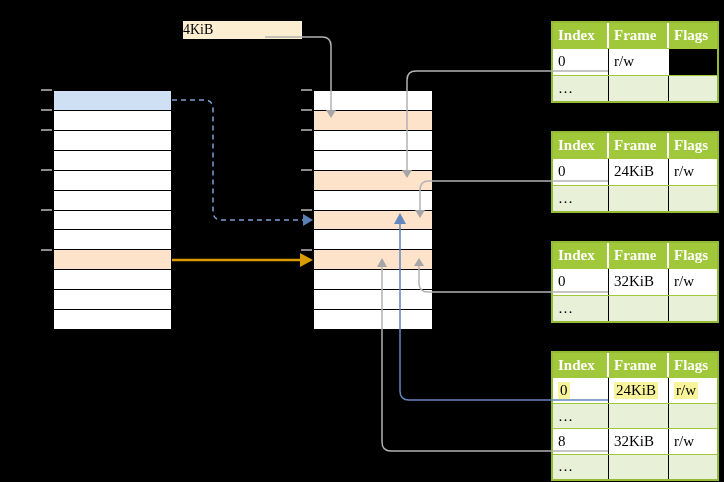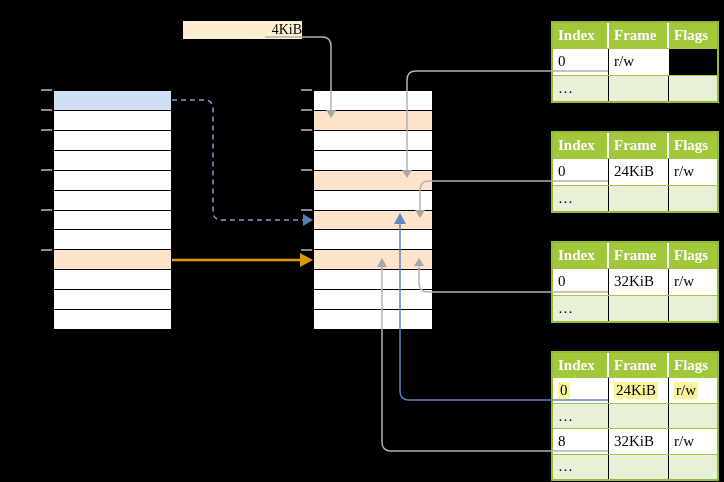--- a/index.html
+++ b/index.html
@@ -3,21 +3,21 @@
 <meta charset="utf-8">
 <style>
   html,body{margin:0;padding:0;background:#000;}
   #canvas{
     position:relative;width:724px;height:482px;background:#000;overflow:hidden;
     font-family:"Liberation Serif","DejaVu Serif",serif;
   }
   
   .size-label{
     position:absolute;left:183px;top:21px;width:119px;height:18px;
-    background:#fbeed1;color:#000;font-size:14px;line-height:18px;text-align:right;
+    background:#fbeed1;color:#000;font-size:14px;line-height:18px;text-align:left;
   }
   
   .mem-col{
     position:absolute;top:90px;height:240px;border:1px solid #000;
     display:flex;flex-direction:column;box-sizing:border-box;background:#000;
   }
   #left-col{left:53px;width:119px;}
   #mid-col{left:313px;width:120px;}
   .mrow{flex:1 1 0;border-bottom:1px solid #000;}
   .mrow:last-child{border-bottom:none;}

